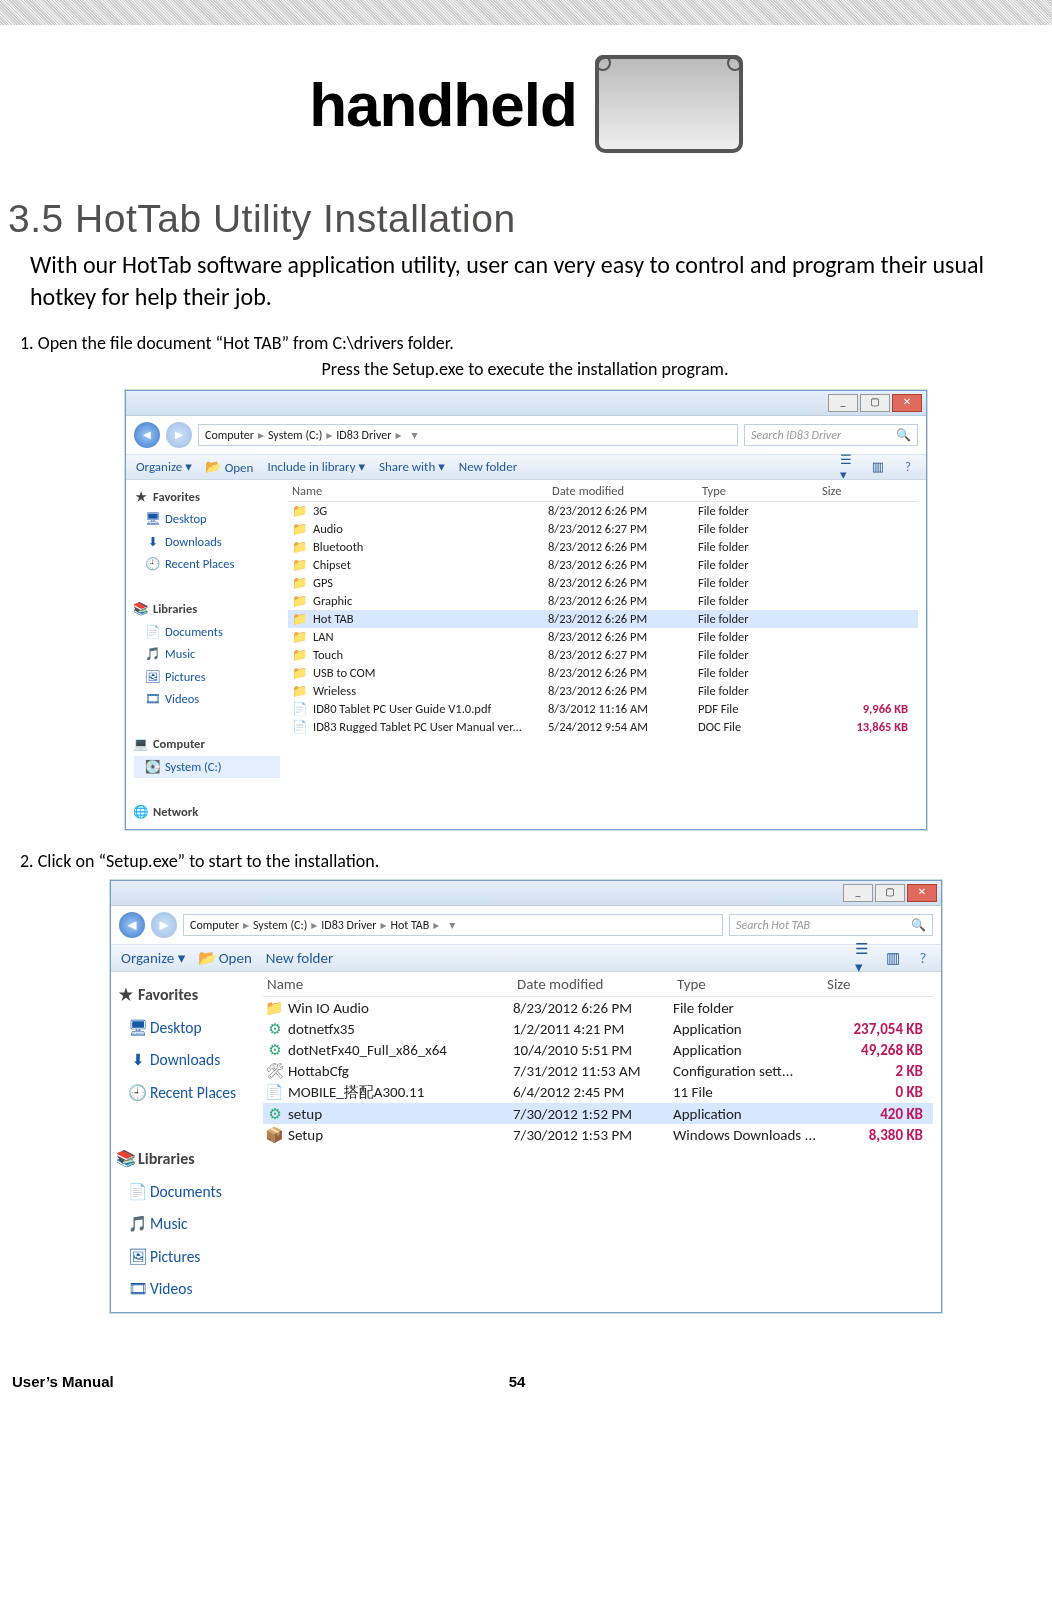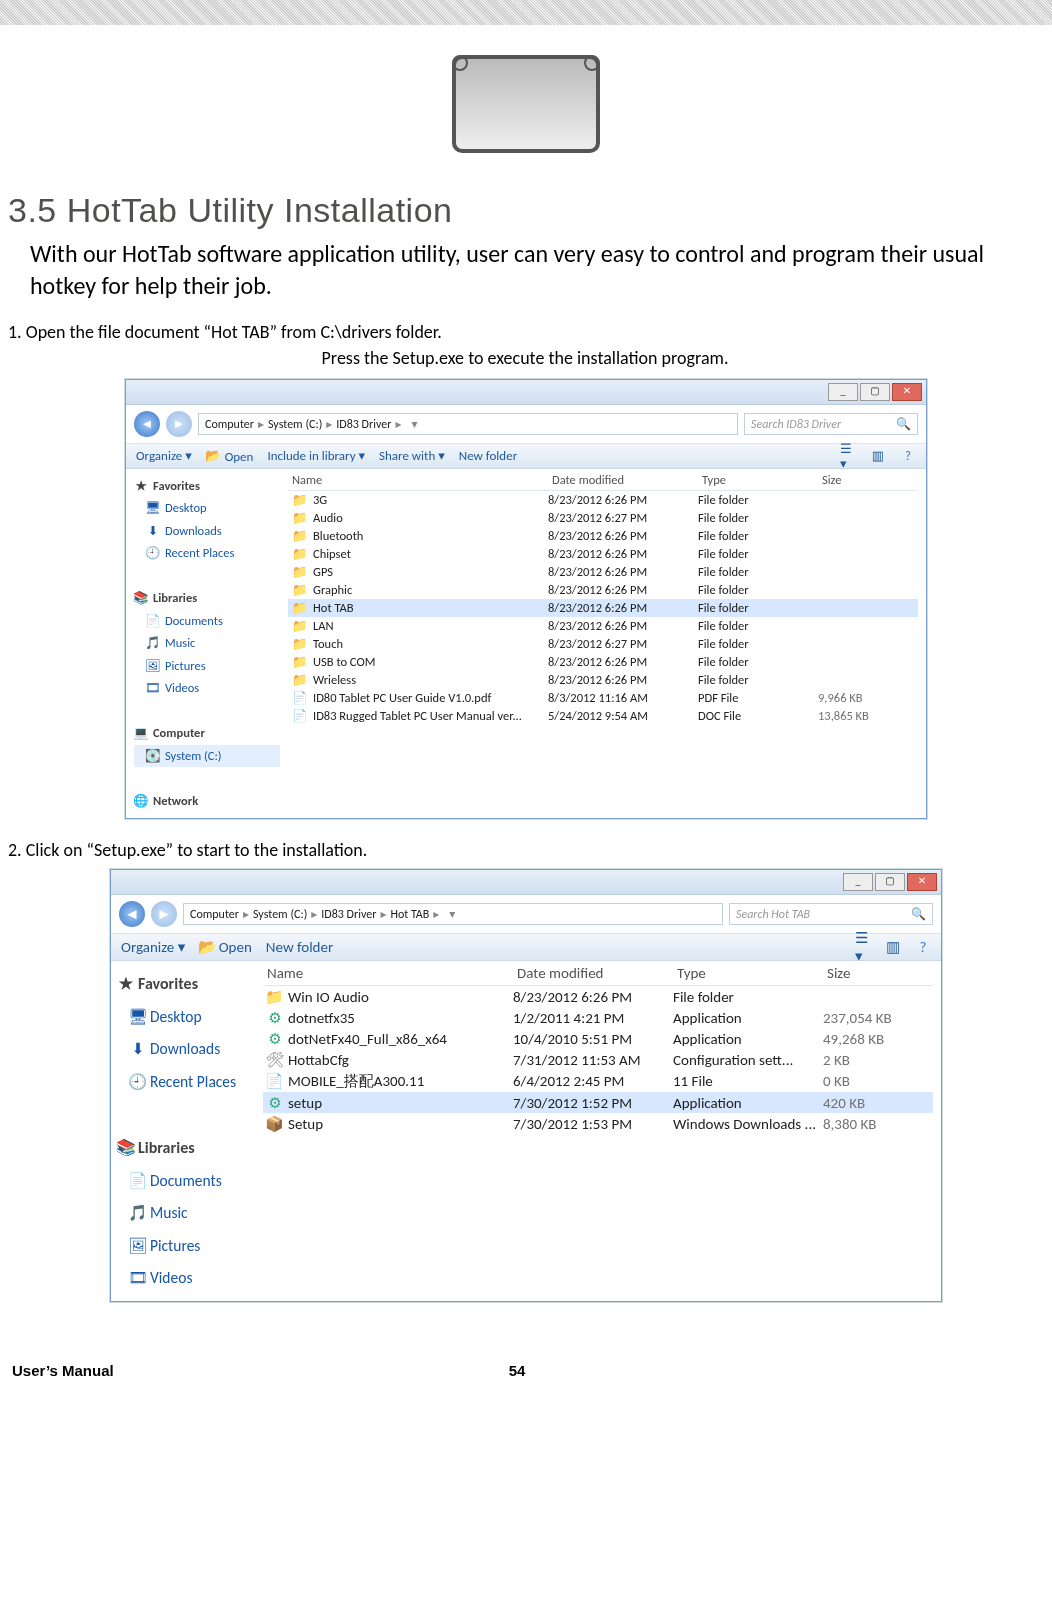--- a/index.html
+++ b/index.html
@@ -46,32 +46,32 @@
     position: absolute;
     width: 12px;
     height: 12px;
     border: 2px solid #555;
     border-radius: 50%;
   }
   .hh-device::before { left: -4px; top: -4px; }
   .hh-device::after  { right: -4px; top: -4px; }
   .section-title {
     font-family: "Trebuchet MS", Verdana, sans-serif;
-    font-size: 34px;
+    font-size: 39px;
     color: #52504e;
-    margin: 16px 0 8px 8px;
+    margin: 22px 0 8px 8px;
     letter-spacing: 0.5px;
   }
   .body-text {
     margin: 0 30px 0 30px;
     font-size: 24px;
     line-height: 1.35;
   }
   .step {
-    margin: 18px 30px 4px 8px;
+    margin: 18px 30px 4px 20px;
     font-size: 18px;
   }
   .substep {
     margin: 0 30px 10px 28px;
     font-size: 18px;
     text-align: center;
   }
 
   
   .explorer {
@@ -184,21 +184,21 @@
     font-size: 12.5px;
     align-items:center;
     padding:1.5px 0;
   }
   .row.sel { background:#d6e7ff; }
   .fname { display:flex;align-items:center;gap:5px;padding-left:4px; }
   .ficon { width:16px;height:14px;display:inline-flex;align-items:center;justify-content:center; }
   .fold { color:#d7b254; }
   .pdf  { color:#888; }
   .app  { color:#3a7; }
-  .size { text-align:left; padding-right:10px; color:#737373; }
+  .size { text-align:right; padding-right:10px; color:#be185d;font-weight:bold; }
 
   .footer {
     position: relative;
     margin: 60px 30px 4px 12px;
     font-family: Arial, sans-serif;
     font-size: 15px;
     font-weight: bold;
     display:flex;
   }
   .footer .pg { position:absolute; left:50%; transform:translateX(-50%); }
@@ -214,20 +214,21 @@
   #win2 { font-size: 15px; }
   #win2 .searchbox { width: 190px; }
 </style>
 </head>
 <body>
 
 <div class="topstrip"></div>
 
 <div class="hh-logo">
   <div class="hh-logo-inner">
+    <span class="hh-word">handheld</span>
     <span class="hh-device"></span>
   </div>
 </div>
 
 <div class="section-title">3.5  HotTab Utility Installation</div>
 
 <p class="body-text">With our HotTab software application utility, user can very easy to control and program their usual hotkey for help their job.</p>
 
 <p class="step">1.    Open the file document “Hot TAB” from C:\drivers folder.</p>
 <p class="substep">Press the Setup.exe to execute the installation program.</p>

